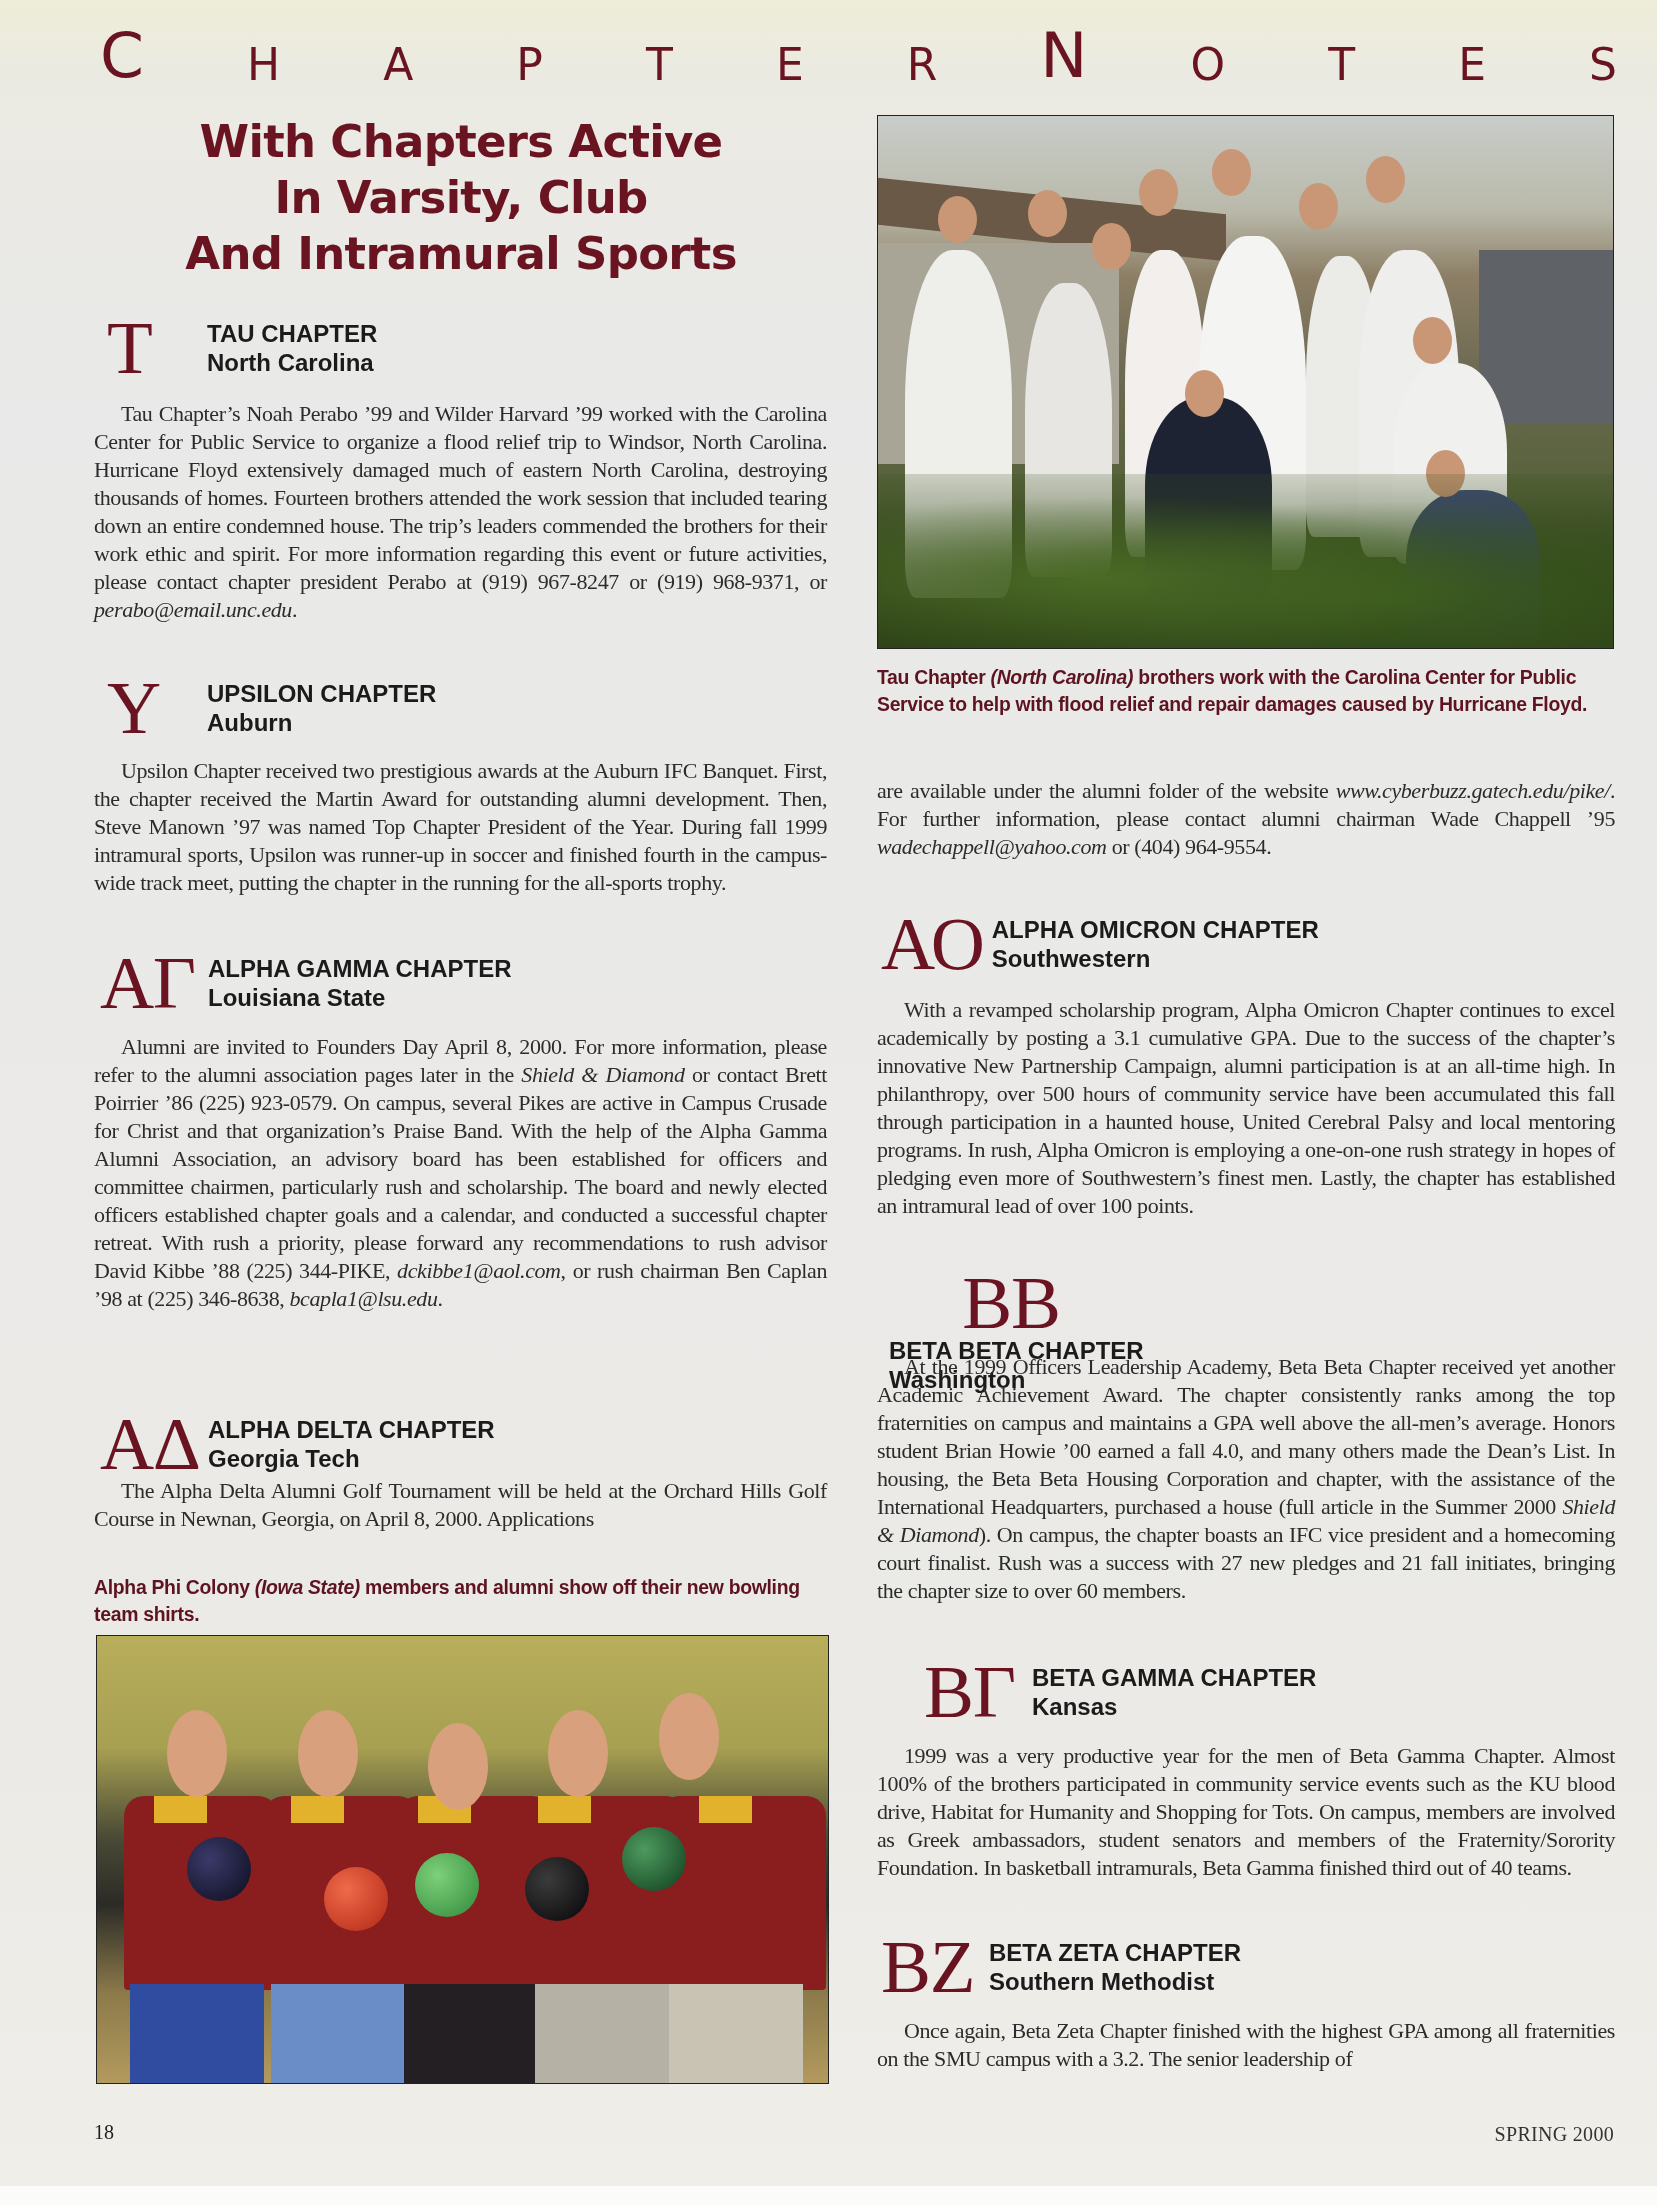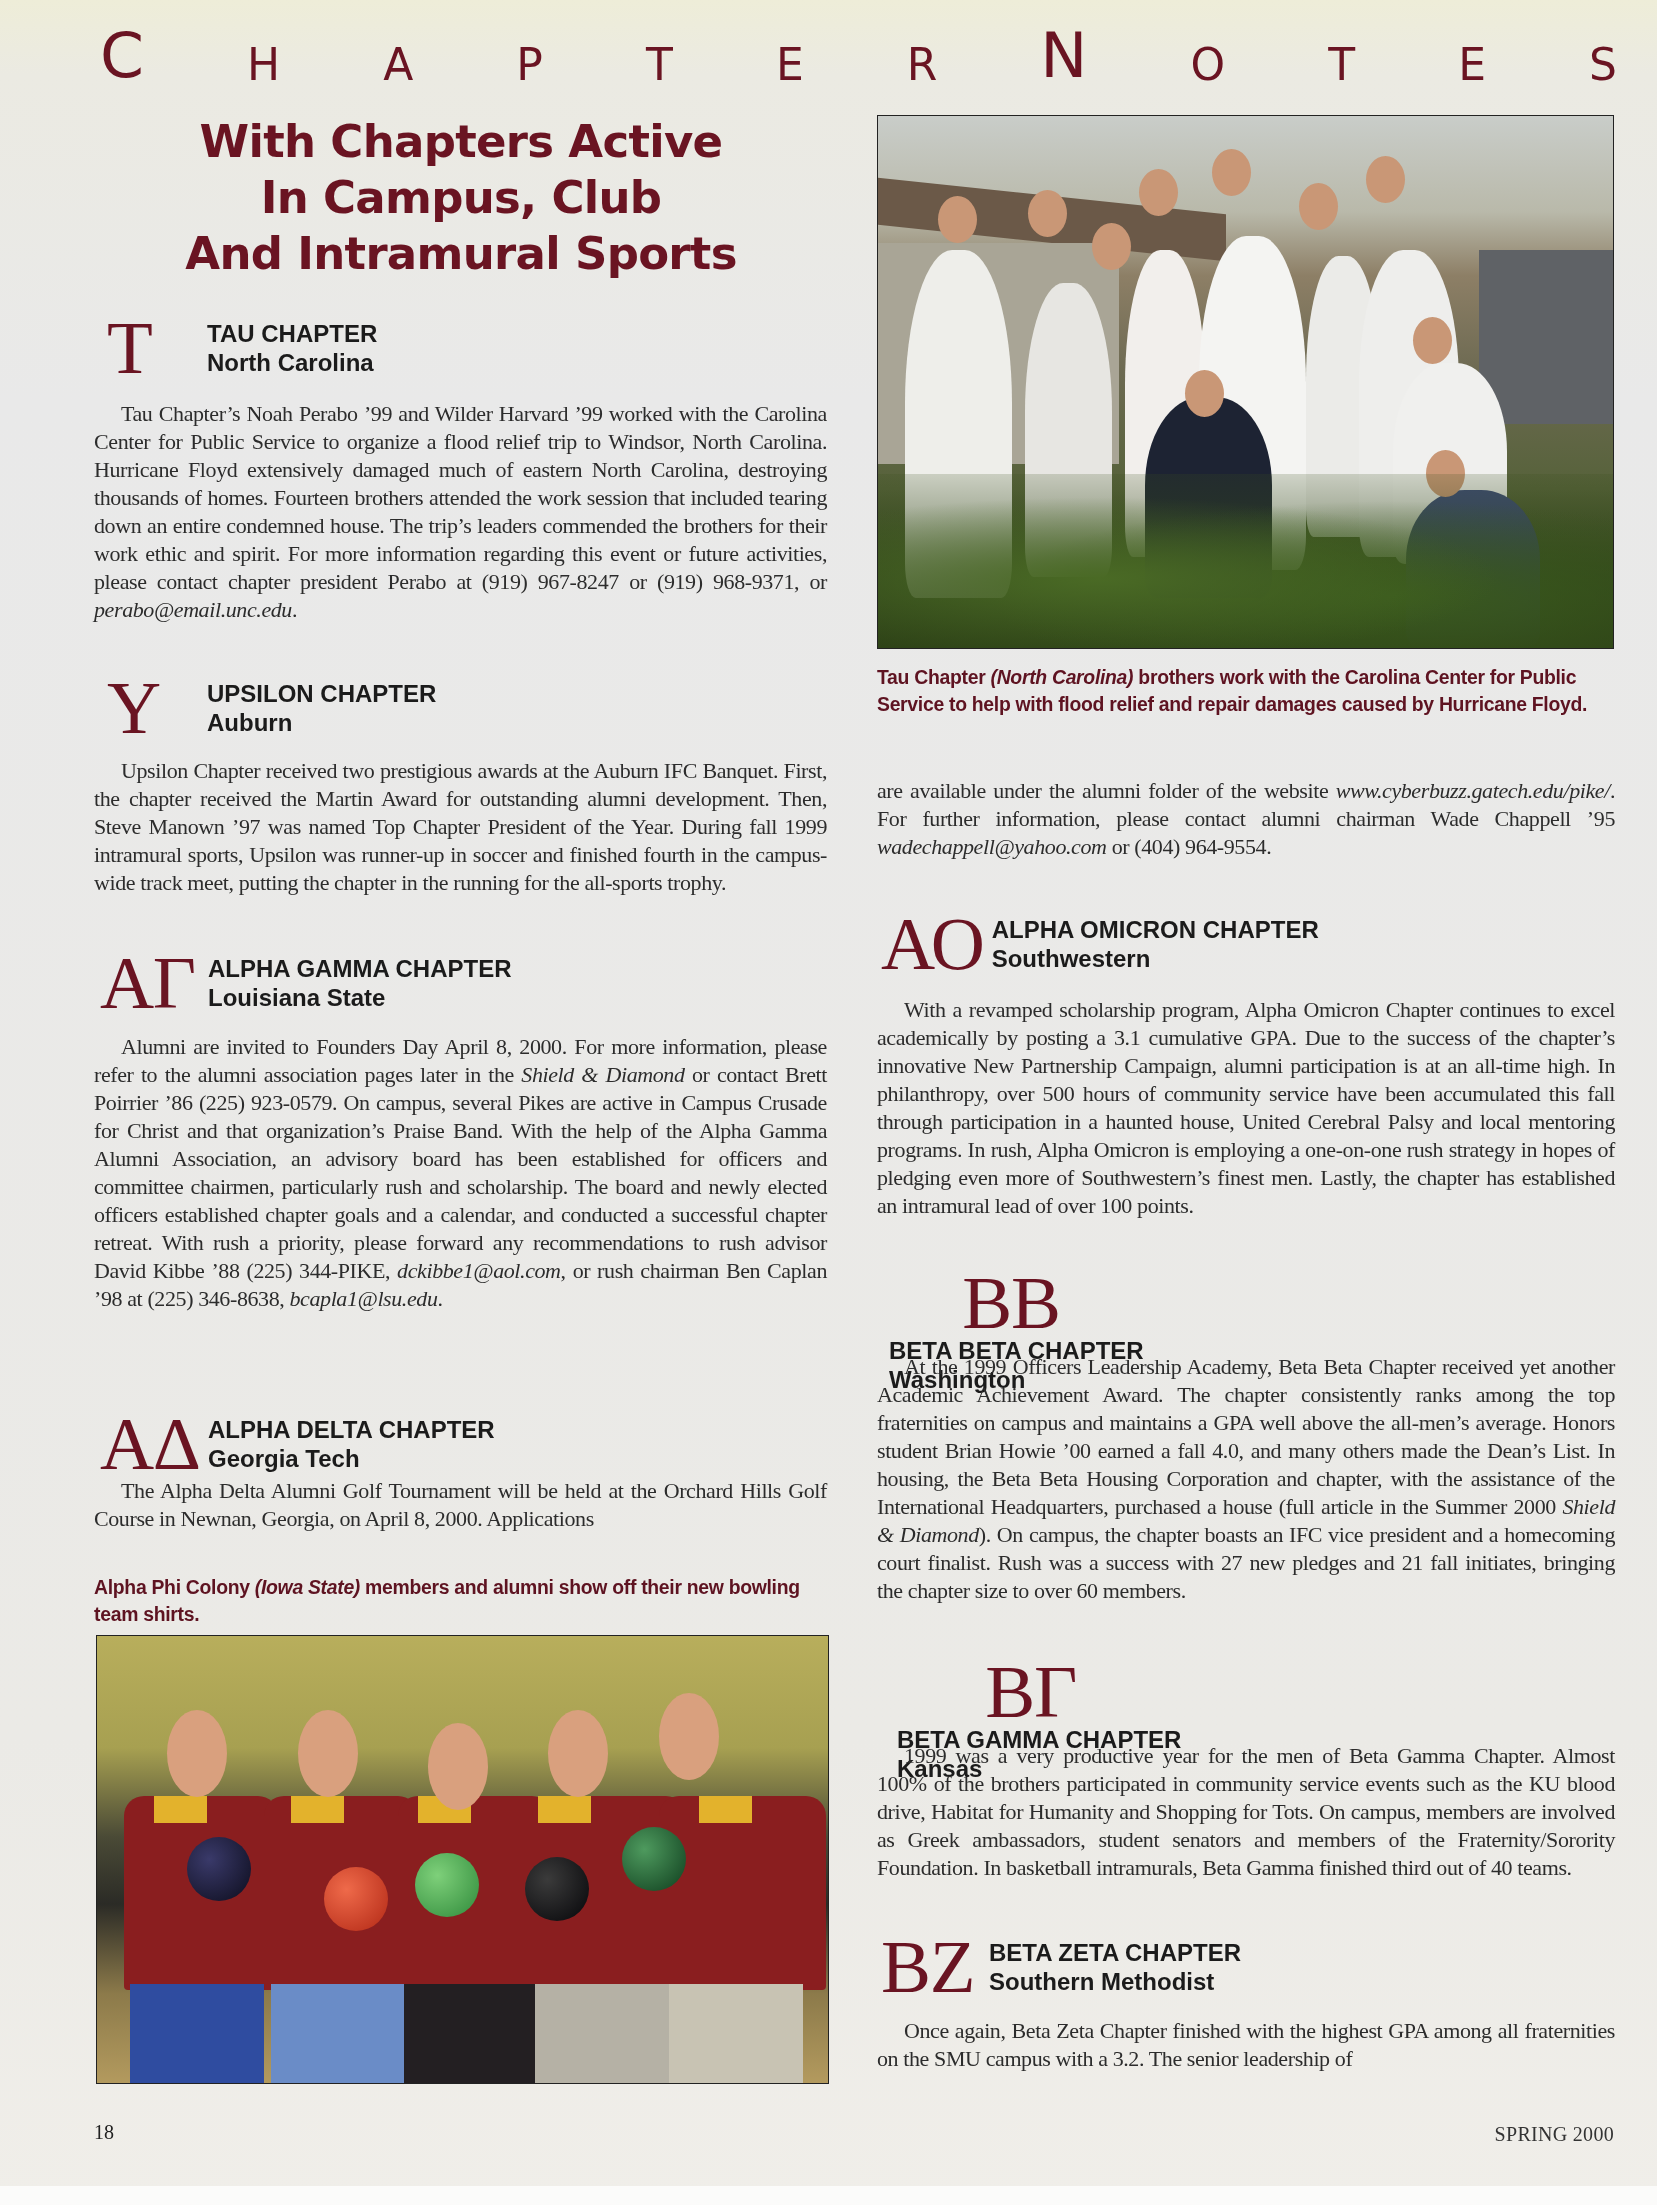--- a/index.html
+++ b/index.html
@@ -118,21 +118,21 @@
   <span class="cap-small">R</span>
   <span class="cap-big">N</span>
   <span class="cap-small">O</span>
   <span class="cap-small">T</span>
   <span class="cap-small">E</span>
   <span class="cap-small">S</span>
 </div>
 
 <div class="headline">
   <div>With Chapters Active</div>
-  <div>In Campus, Club</div>
+  <div>In Varsity, Club</div>
   <div>And Intramural Sports</div>
 </div>
 
 <div class="chapter-head" style="left:107px; top:314px;">
   <span class="greek">T</span>
   <span class="chap-titles" style="margin-left:0;">
     <span class="chap-name">TAU CHAPTER</span>
     <span class="chap-school">North Carolina</span>
   </span>
 </div>
@@ -236,21 +236,21 @@
 
 <div class="chapter-head" style="left:881px; top:1269px;flex-direction:column;">
   <span class="greek">ΒΒ</span>
   <span class="chap-titles">
     <span class="chap-name">BETA BETA CHAPTER</span>
     <span class="chap-school">Washington</span>
   </span>
 </div>
 <p class="body-text" style="left:877px; top:1353px; width:738px;"><span>At the 1999 Officers Leadership Academy, Beta Beta Chapter received yet another Academic Achievement Award. The chapter consistently ranks among the top fraternities on campus and maintains a GPA well above the all-men’s average. Honors student Brian Howie ’00 earned a fall 4.0, and many others made the Dean’s List. In housing, the Beta Beta Housing Corporation and chapter, with the assistance of the International Headquarters, purchased a house (full article in the Summer 2000 </span><span class="it">Shield &amp; Diamond</span><span>). On campus, the chapter boasts an IFC vice president and a homecoming court finalist. Rush was a success with 27 new pledges and 21 fall initiates, bringing the chapter size to over 60 members.</span></p>
 
-<div class="chapter-head" style="left:889px; top:1658px;flex-direction:column;">
+<div class="chapter-head" style="left:924px; top:1658px;">
   <span class="greek">ΒΓ</span>
   <span class="chap-titles">
     <span class="chap-name">BETA GAMMA CHAPTER</span>
     <span class="chap-school">Kansas</span>
   </span>
 </div>
 <p class="body-text" style="left:877px; top:1742px; width:738px;">1999 was a very productive year for the men of Beta Gamma Chapter. Almost 100% of the brothers participated in community service events such as the KU blood drive, Habitat for Humanity and Shopping for Tots. On campus, members are involved as Greek ambassadors, student senators and members of the Fraternity/Sorority Foundation. In basketball intramurals, Beta Gamma finished third out of 40 teams.</p>
 
 <div class="chapter-head" style="left:881px; top:1933px;justify-content:flex-end;">
   <span class="greek">ΒΖ</span>

